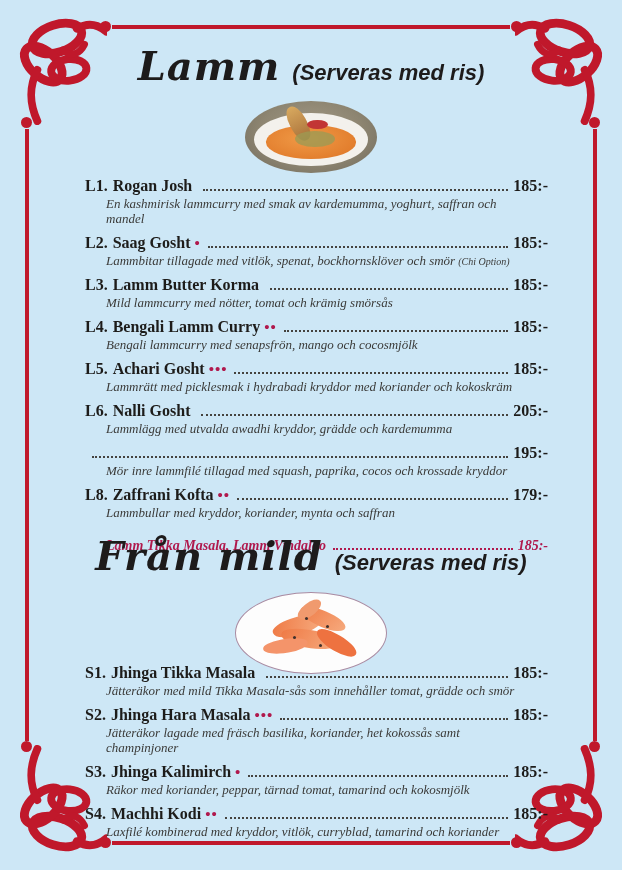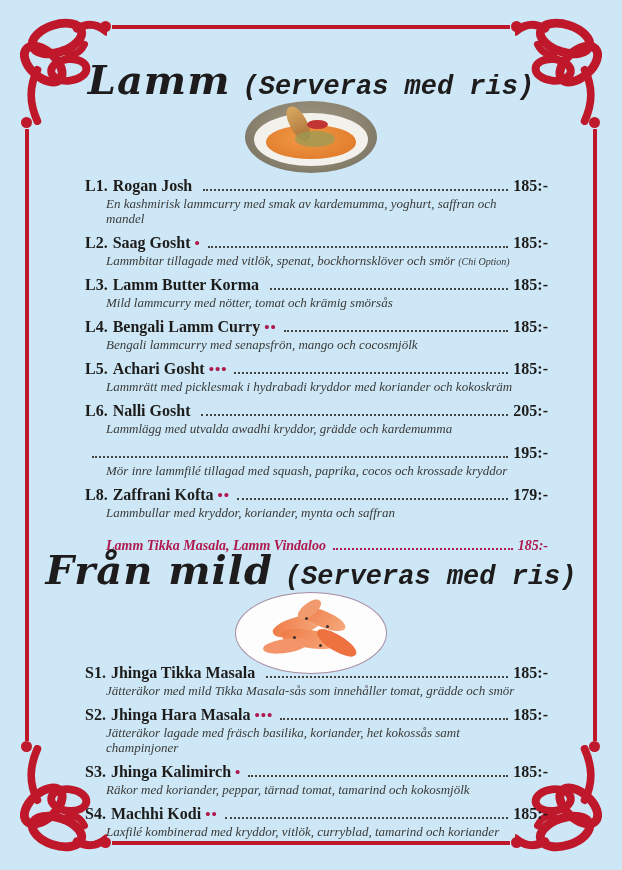--- a/index.html
+++ b/index.html
@@ -19,25 +19,25 @@
   .corner.tr{right:7px;top:7px;transform:scaleX(-1);}
   .corner.bl{left:7px;bottom:7px;transform:scaleY(-1);}
   .corner.br{right:7px;bottom:7px;transform:scale(-1,-1);}
   
   .section-header{
     position:absolute;left:0;width:100%;display:flex;justify-content:center;
     align-items:baseline;gap:12px;color:#1d1b1b;
   }
   .section-title{
     font-family:"DejaVu Serif",serif;font-style:italic;font-weight:bold;
-    font-size:40px;letter-spacing:1px;line-height:1;margin-top:14px;
+    font-size:40px;letter-spacing:1px;line-height:1;
   }
   .section-subtitle{
-    font-family:Liberation Mono, monospace;font-style:italic;font-weight:bold;
-    font-size:27px;line-height:1;
+    font-family:Liberation Sans, sans-serif;font-style:italic;font-weight:bold;
+    font-size:22px;line-height:1;
   }
   
   .photo{position:absolute;left:50%;transform:translateX(-50%);}
   .photo-lamb{top:101px;width:132px;height:72px;border-radius:50%;
     background:radial-gradient(ellipse at 50% 42%,#a39a86 0%,#8d8571 55%,#6e685a 100%);
     overflow:hidden;}
   .lamb-plate{position:absolute;left:7%;top:16%;width:86%;height:74%;border-radius:50%;
     background:#f3f1ec;}
   .lamb-curry{position:absolute;left:16%;top:34%;width:68%;height:46%;border-radius:50%;
     background:radial-gradient(ellipse at 45% 40%,#f09a47 0%,#e37f2e 70%,#d66f24 100%);}

